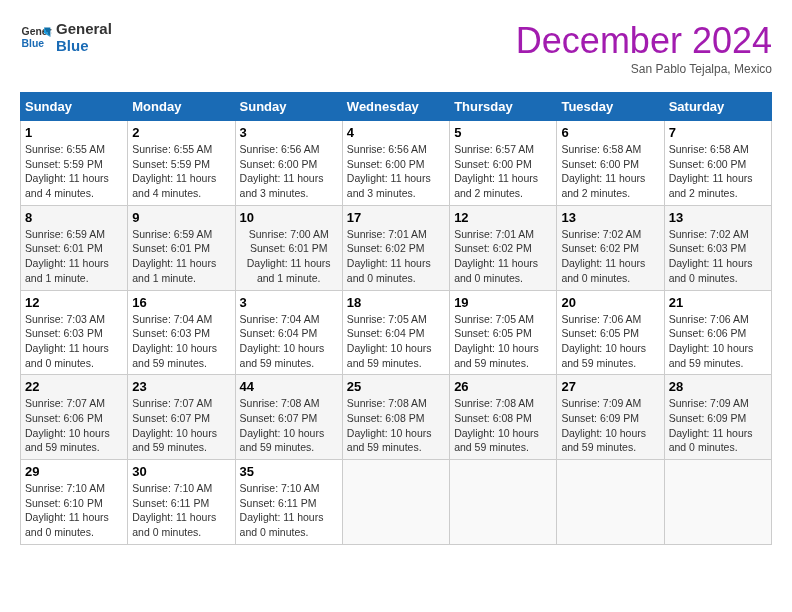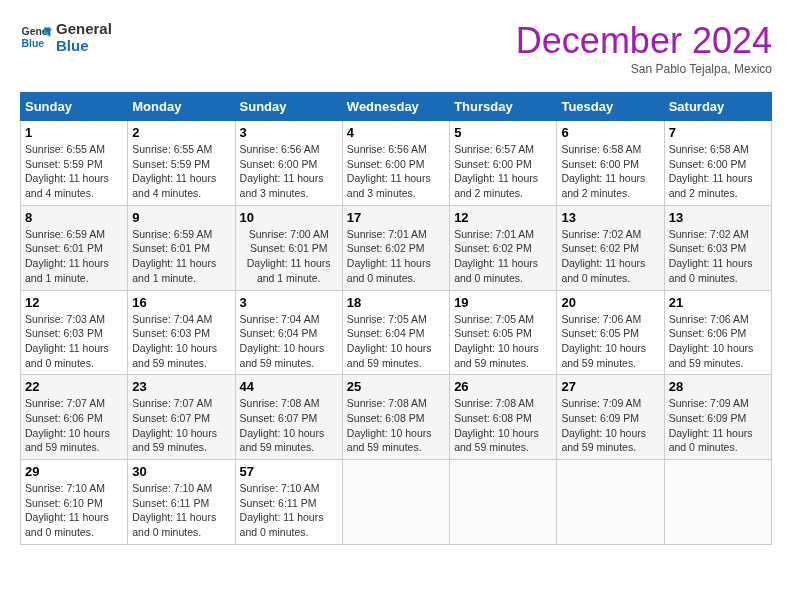--- a/index.html
+++ b/index.html
@@ -327,21 +327,21 @@
 and 0 minutes.</div>
         </td>
         <td>
           <span class="day-num">30</span>
           <div class="day-info" style="white-space: pre-line;">Sunrise: 7:10 AM
 Sunset: 6:11 PM
 Daylight: 11 hours
 and 0 minutes.</div>
         </td>
         <td>
-          <span class="day-num">57</span>
+          <span class="day-num">35</span>
           <div class="day-info" style="white-space: pre-line;">Sunrise: 7:10 AM
 Sunset: 6:11 PM
 Daylight: 11 hours
 and 0 minutes.</div>
         </td>
         <td class="empty-cell"></td>
         <td class="empty-cell"></td>
         <td class="empty-cell"></td>
         <td class="empty-cell"></td>
       </tr>

